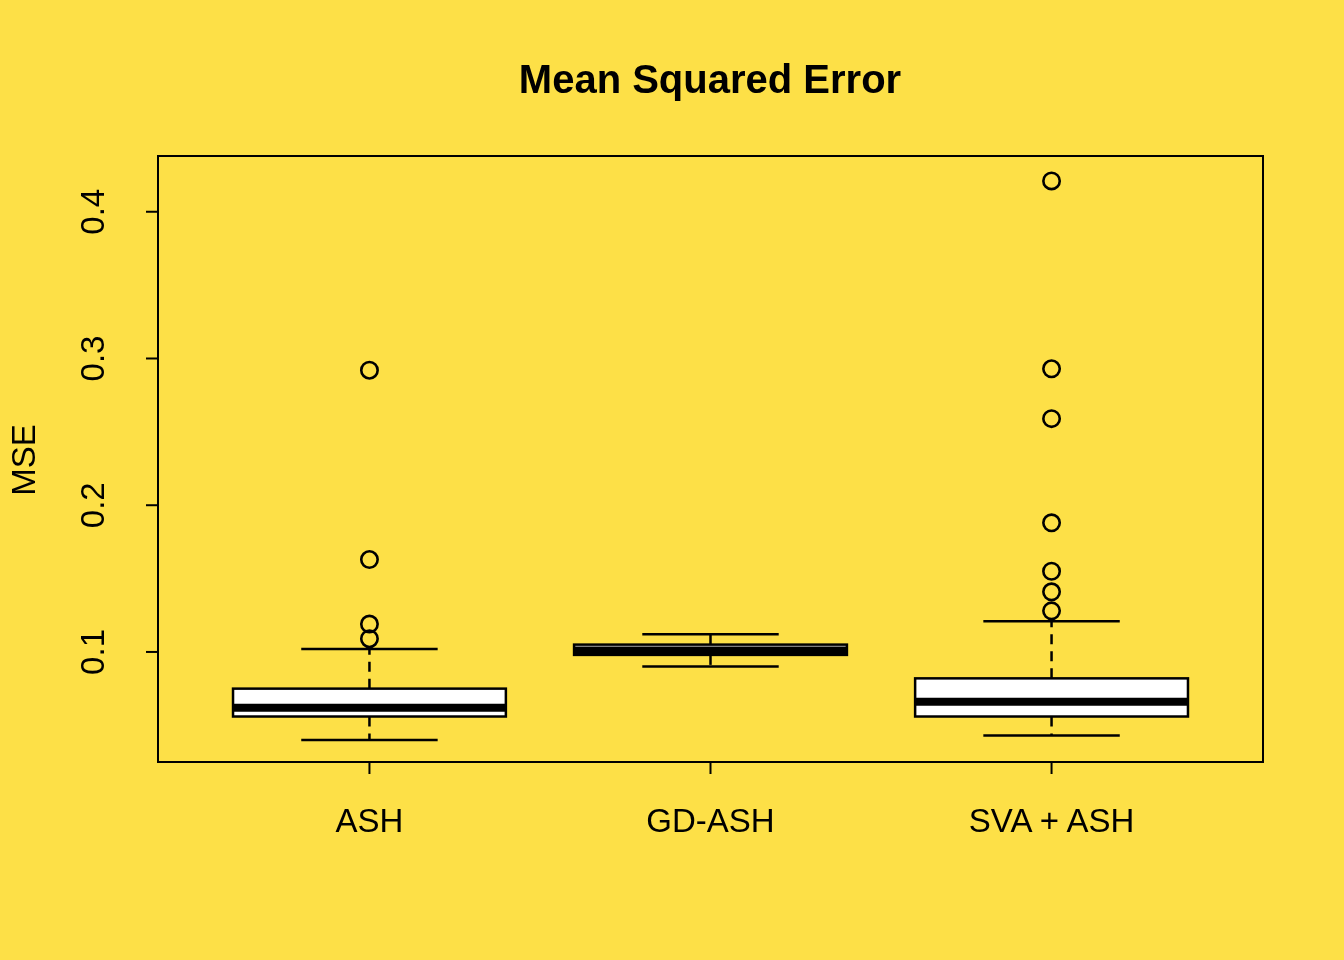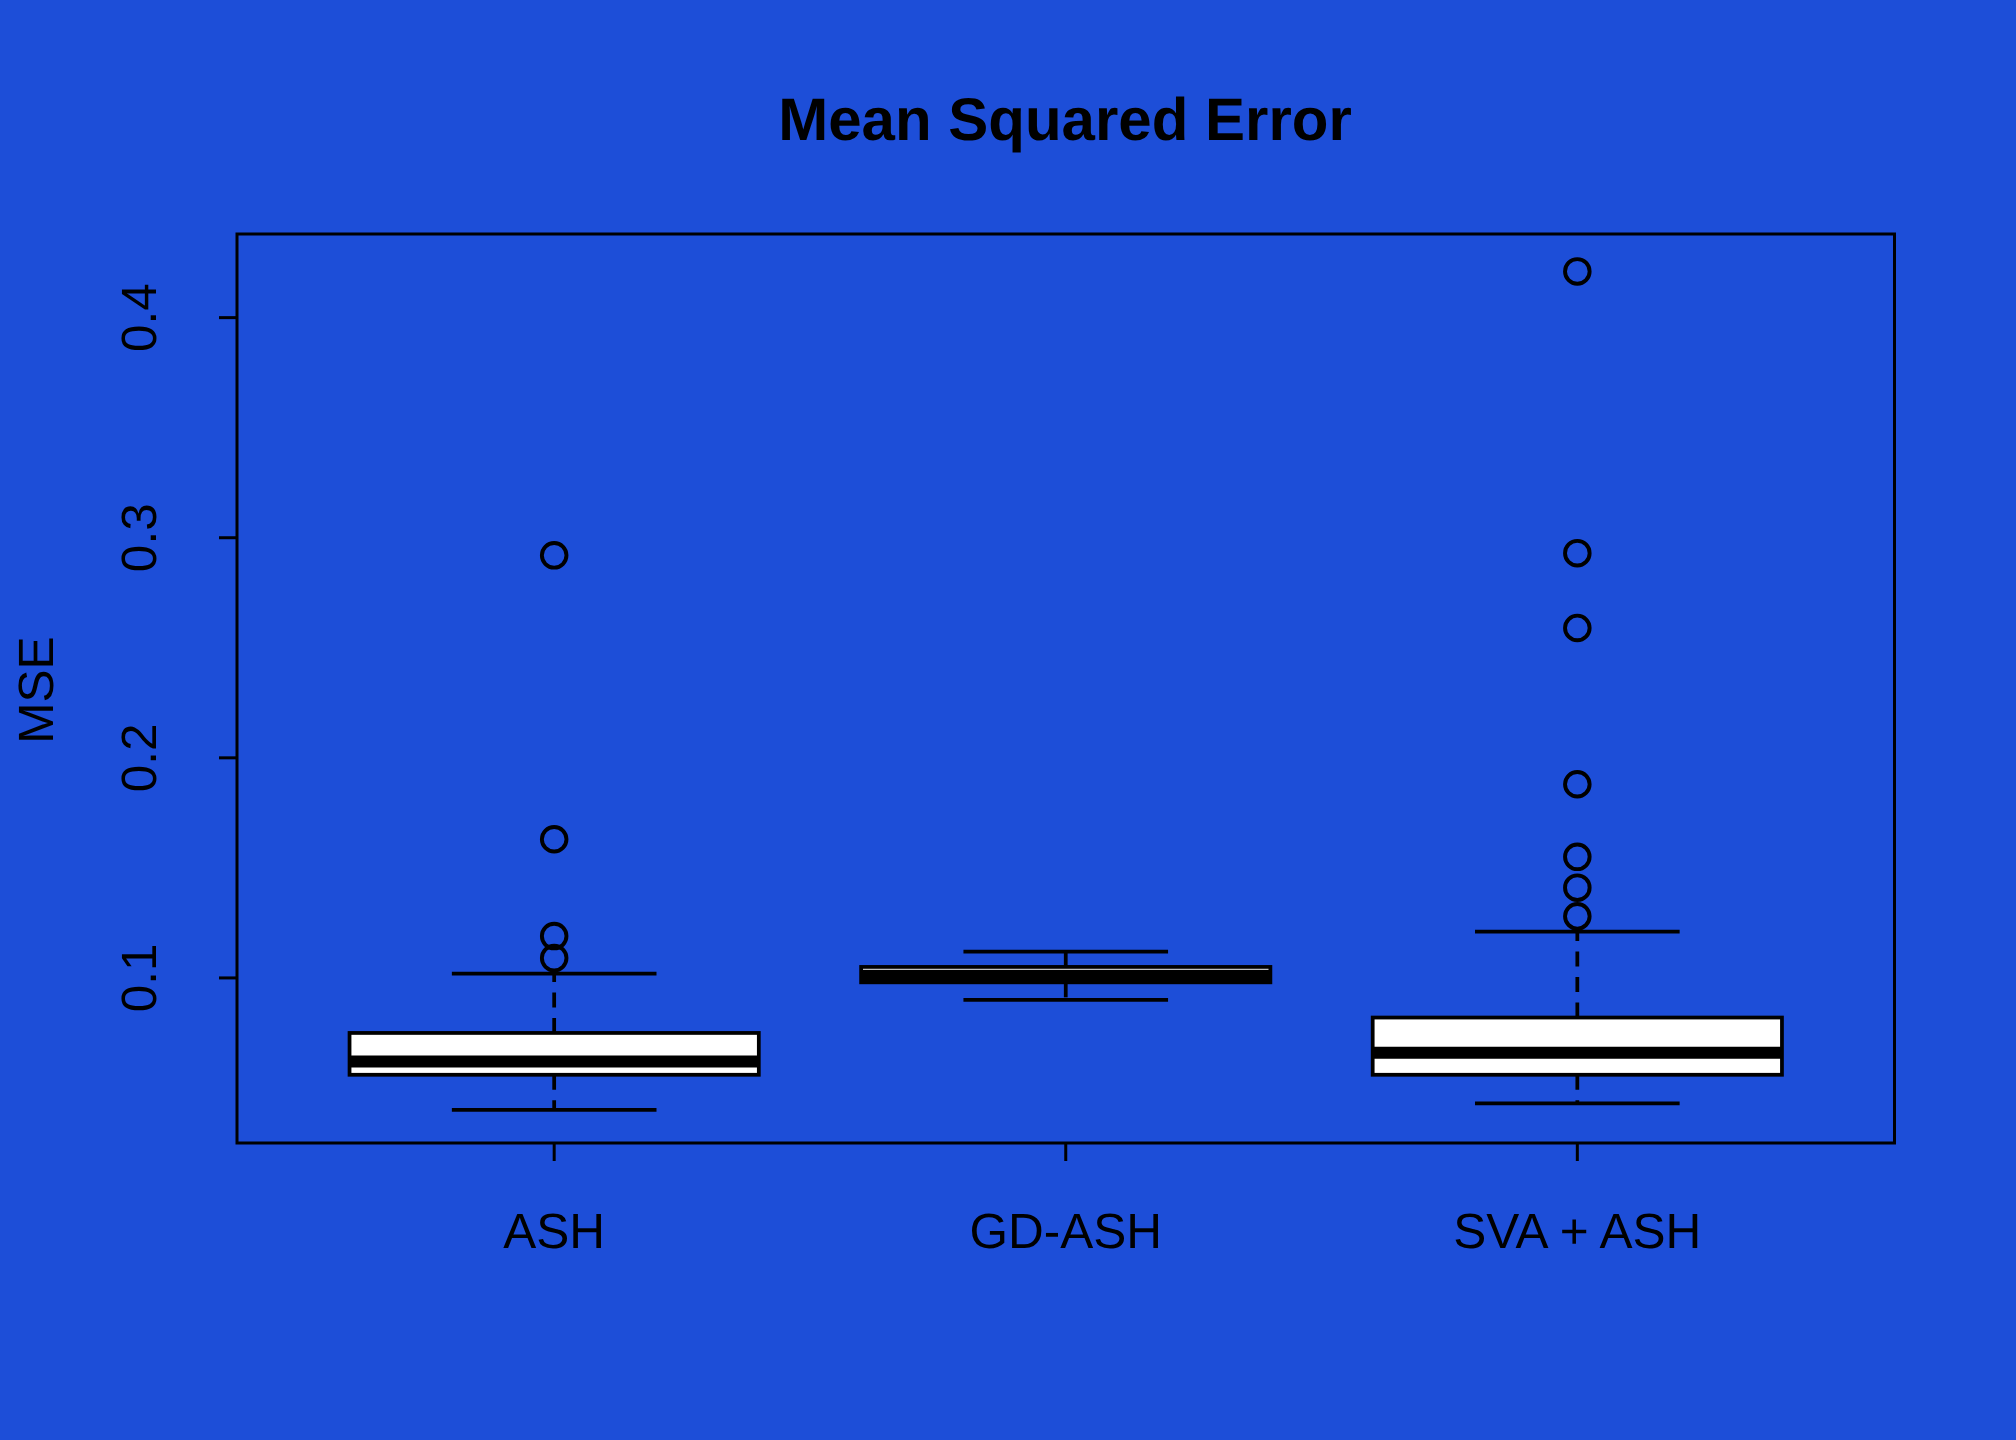--- a/index.html
+++ b/index.html
@@ -4,21 +4,21 @@
 <style>
   html, body {
     margin: 0;
     padding: 0;
     background: #ffffff;
   }
   .canvas {
     position: relative;
     width: 1344px;
     height: 960px;
-    background: #1d4ed8;
+    background: #fde047;
     overflow: hidden;
     font-family: "Liberation Sans", sans-serif;
   }
   svg {
     display: block;
   }
   .title-text {
     font-family: "Liberation Sans", sans-serif;
     font-size: 40px;
     font-weight: 700;

